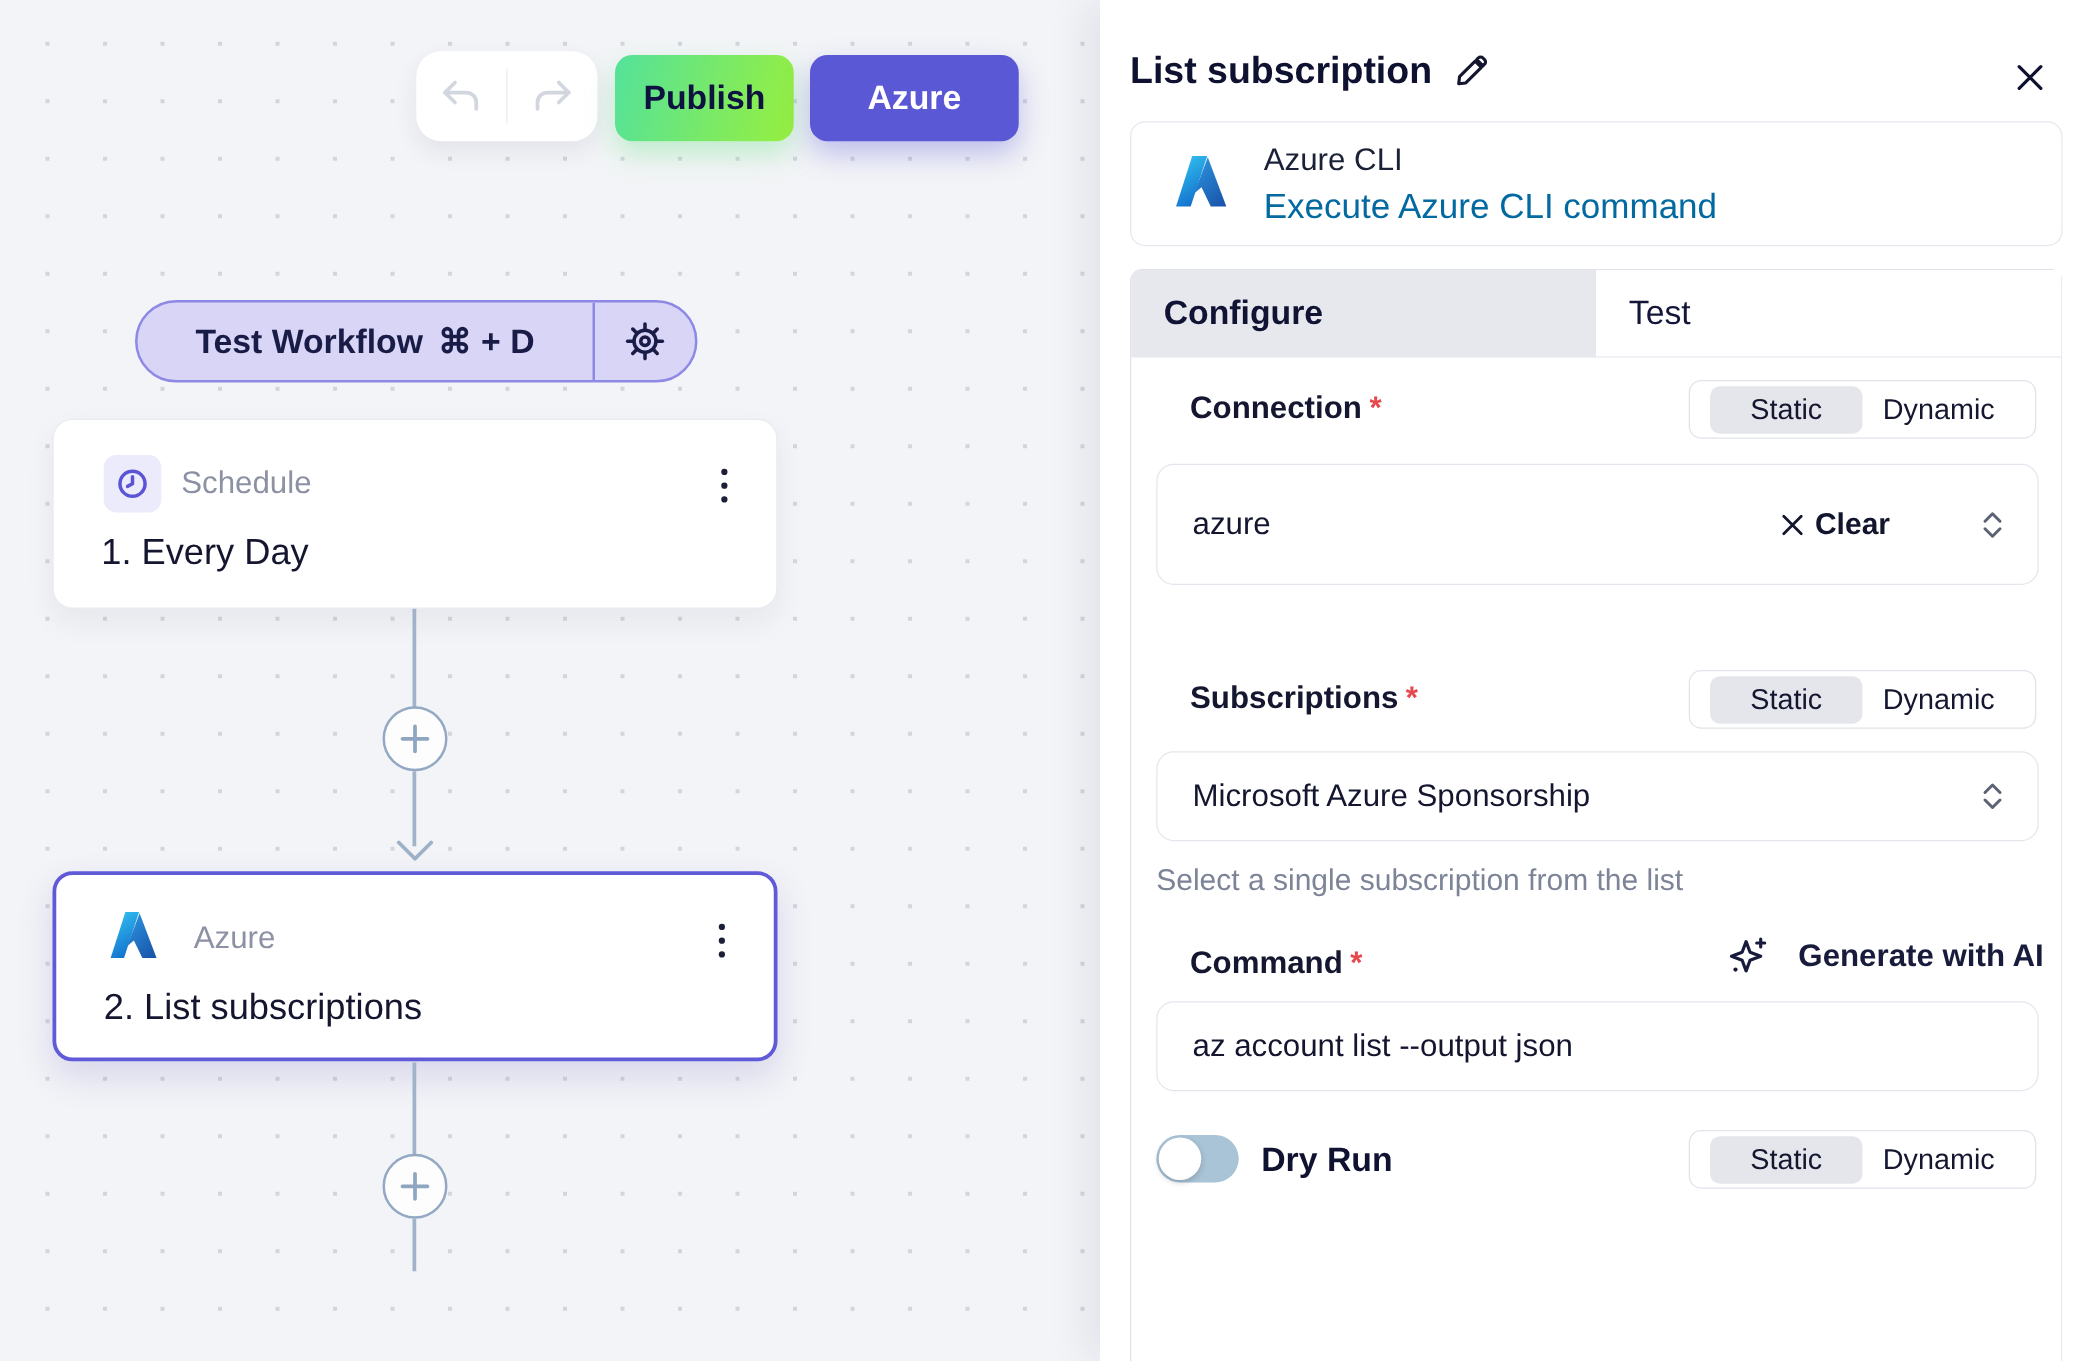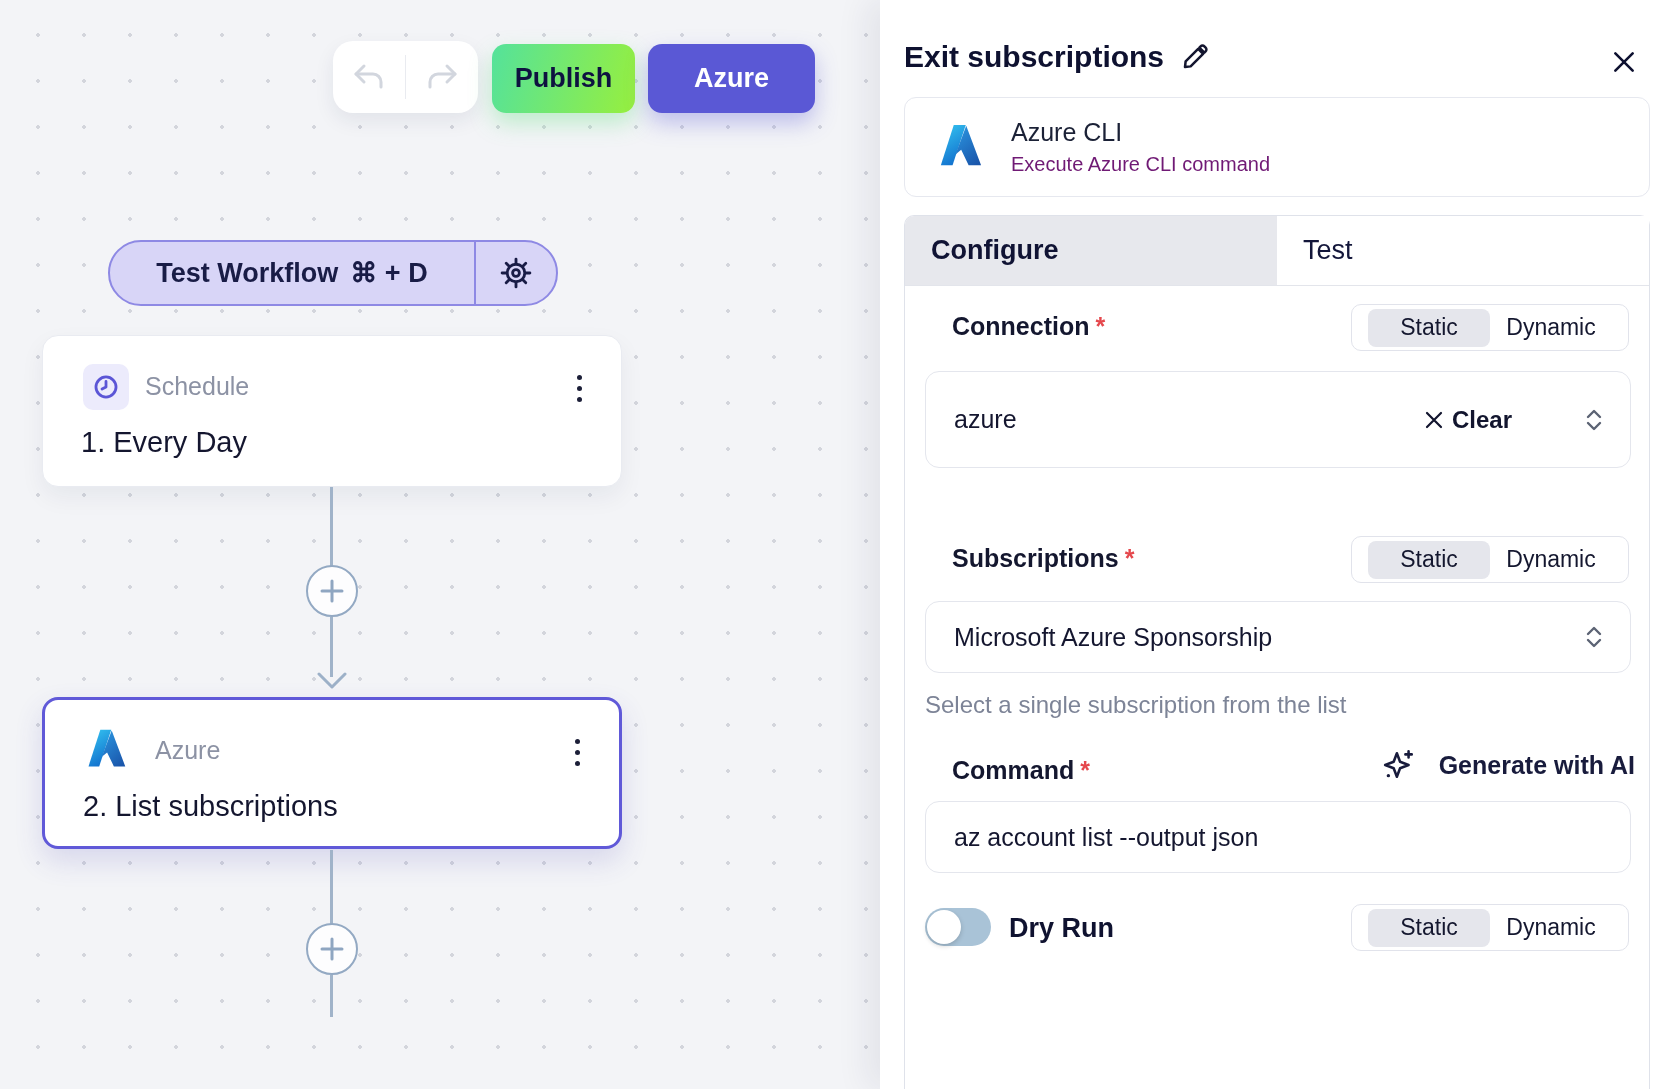--- a/index.html
+++ b/index.html
@@ -70,21 +70,21 @@
   .panel { position:absolute; left:880px; top:0; width:799px; height:1089px; background:#fff;
     box-shadow:-14px 0 30px rgba(25,28,70,.07); }
   .panel-title-row { position:absolute; left:24px; top:40px; display:flex; align-items:center; gap:16px; }
   .panel-title { font-size:30px; font-weight:bold; color:#0e1130; }
   .icon-btn { cursor:pointer; display:flex; align-items:center; justify-content:center; }
   .close-btn { position:absolute; left:730px; top:48px; width:28px; height:28px; }
 
   .app-card { position:absolute; left:24px; top:97px; width:746px; height:100px; border:1.5px solid #e6e8ef;
     border-radius:12px; display:flex; align-items:center; padding-left:30px; gap:26px; background:#fff; }
   .app-card .app-name { font-size:25px; font-weight:400; color:#1b2136; margin-bottom:6px; }
-  .app-card .app-desc { font-size:20px; color:#701a75;text-align:right; }
+  .app-card .app-desc { font-size:28px; color:#0369a1;text-align:right; }
 
   .tabs-box { position:absolute; left:24px; top:215px; width:746px; height:1022px;
     border:1.5px solid #dfe2ea; border-bottom:none; border-radius:10px 10px 0 0; background:#fff; }
   .tab-header { display:flex; height:70px; border-bottom:1.5px solid #e3e5eb; }
   .tab { flex:1; display:flex; align-items:center; padding-left:26px; font-size:27px; cursor:pointer; }
   .tab-active { background:#e7e8ed; border-radius:9px 0 0 0; font-weight:bold; color:#101334; }
   .tab-inactive { color:#13163a; font-weight:500; background:#fff; }
 
   .field-label { position:absolute; left:20px; font-size:25px; font-weight:600; color:#14172f;margin-left:27px; }
   .req { color:#e5484d; margin-left:6px; font-weight:600; }
@@ -218,21 +218,21 @@
     <svg width="26" height="26" viewBox="0 0 26 26">
       <path d="M13 3 V23 M3 13 H23" stroke="#8fa6c1" stroke-width="3" stroke-linecap="round"></path>
     </svg>
   </div>
   <div class="vline" style="top:975px; height:42px;"></div>
 </div>
 
 <div class="panel">
 
   <div class="panel-title-row">
-    <span class="panel-title">Exit subscriptions</span>
+    <span class="panel-title">List subscription</span>
     <span class="icon-btn">
       <svg width="30" height="30" viewBox="0 0 24 24" fill="none">
         <path d="M14.5 5.5 L18.5 9.5 L8.5 19.5 L4 20 L4.5 15.5 Z" stroke="#14162f" stroke-width="2" stroke-linejoin="round"></path>
         <path d="M16.5 3.5 a2.1 2.1 0 0 1 3 0 l1 1 a2.1 2.1 0 0 1 0 3 l-1 1 -4 -4 Z" stroke="#14162f" stroke-width="2" stroke-linejoin="round"></path>
       </svg>
     </span>
   </div>
   <div class="icon-btn close-btn">
     <svg width="26" height="26" viewBox="0 0 24 24">
       <path d="M4 4 L20 20 M20 4 L4 20" stroke="#0e1130" stroke-width="2.4" stroke-linecap="round"></path>

